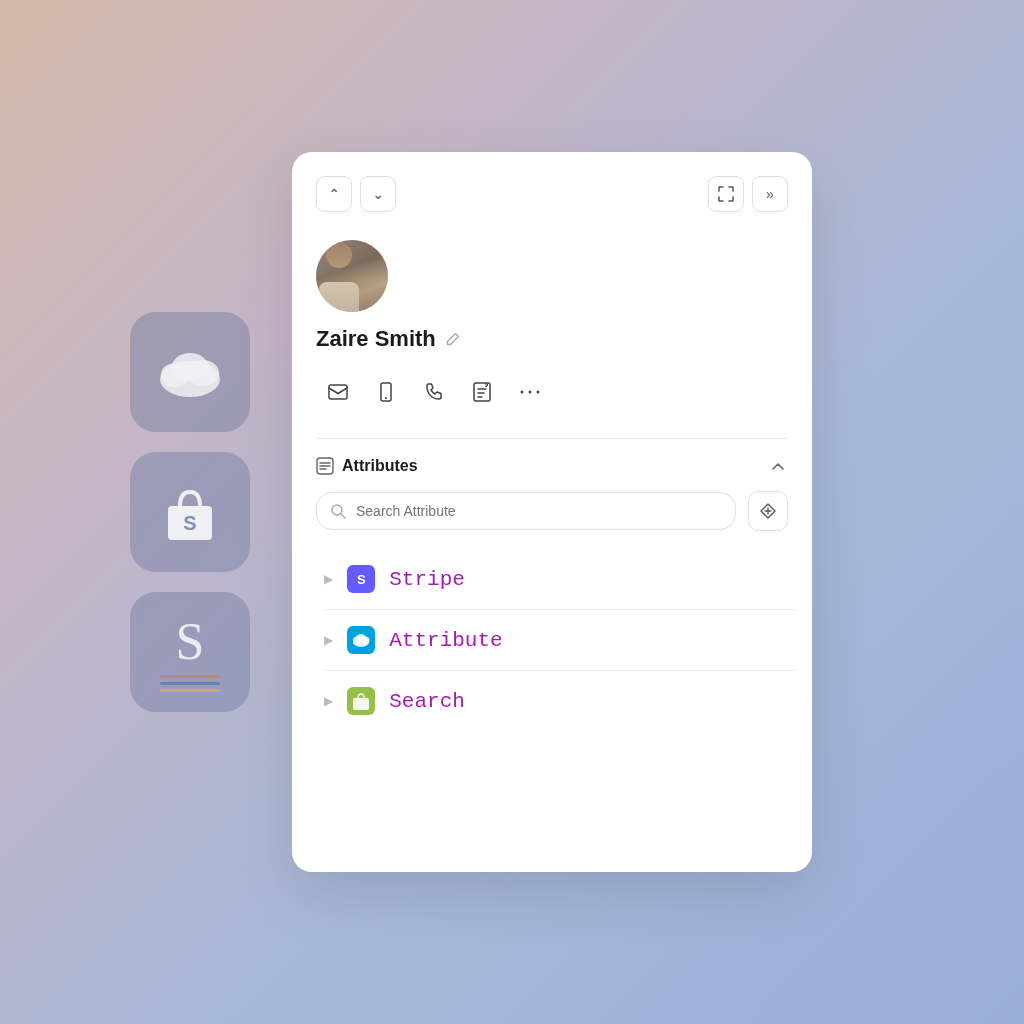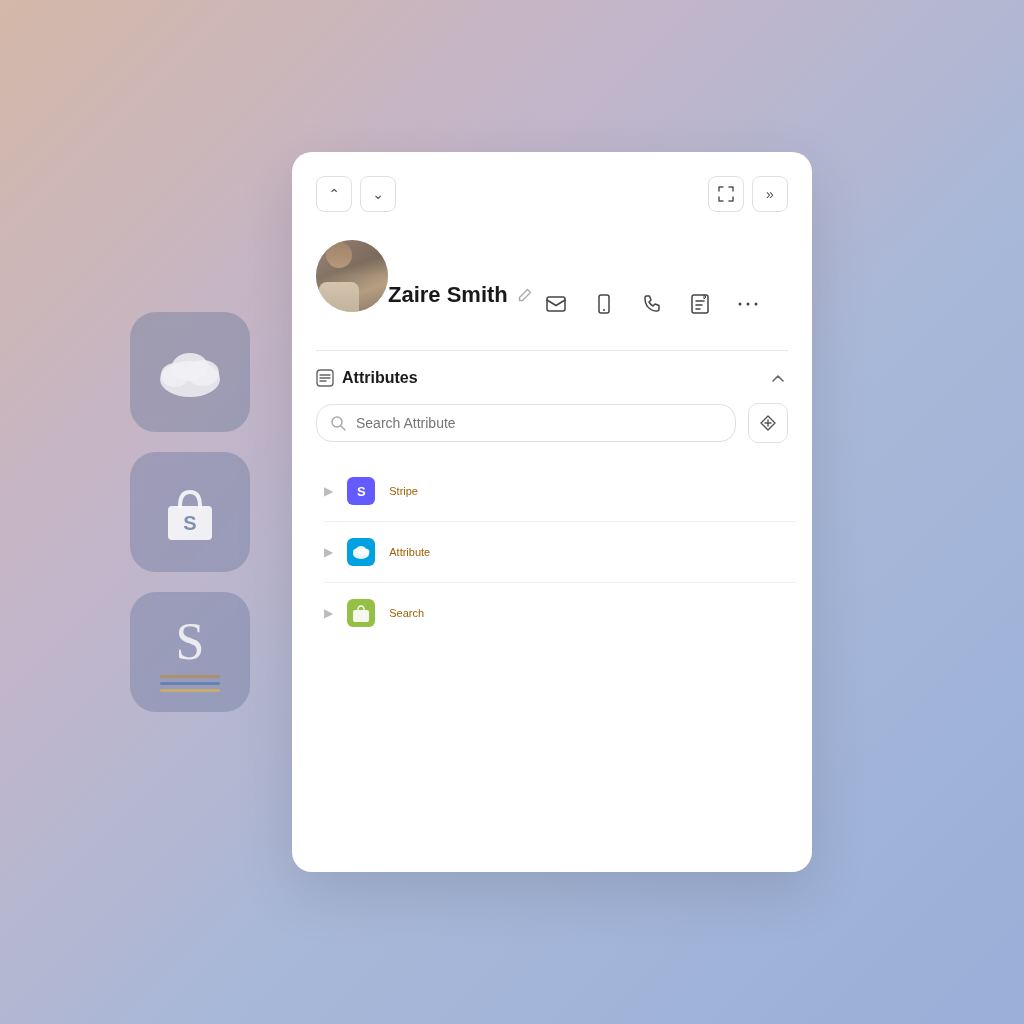--- a/index.html
+++ b/index.html
@@ -87,22 +87,22 @@
     }
 
     .toolbar-right {
       display: flex;
       gap: 8px;
     }
 
     
     .profile-section {
       display: flex;
-      flex-direction: row;
-      align-items: flex-end;
+      flex-direction: column;
+      align-items: flex-start;
       margin-bottom: 24px;
     }
 
     .avatar {
       width: 72px;
       height: 72px;
       border-radius: 50%;
       overflow: hidden;
       margin-bottom: 14px;
       background: #c8b8a0;
@@ -296,23 +296,24 @@
       font-weight: 700;
       color: #fff;
       flex-shrink: 0;
     }
 
     .stripe-logo { background: #635bff; }
     .salesforce-logo { background: #00a1e0; }
     .shopify-logo { background: #96bf48; }
 
     .integration-name {
-      font-size: 11px;
+      font-size: 21px;
       font-weight: 500;
-      color: #a16207;
+      color: #a21caf;
+      font-family: Liberation Mono, monospace;
     }
 
     .item-divider {
       width: 100%;
       height: 1px;
       background: #f0f0f0;
       margin: 0 8px;
     }
 
     

